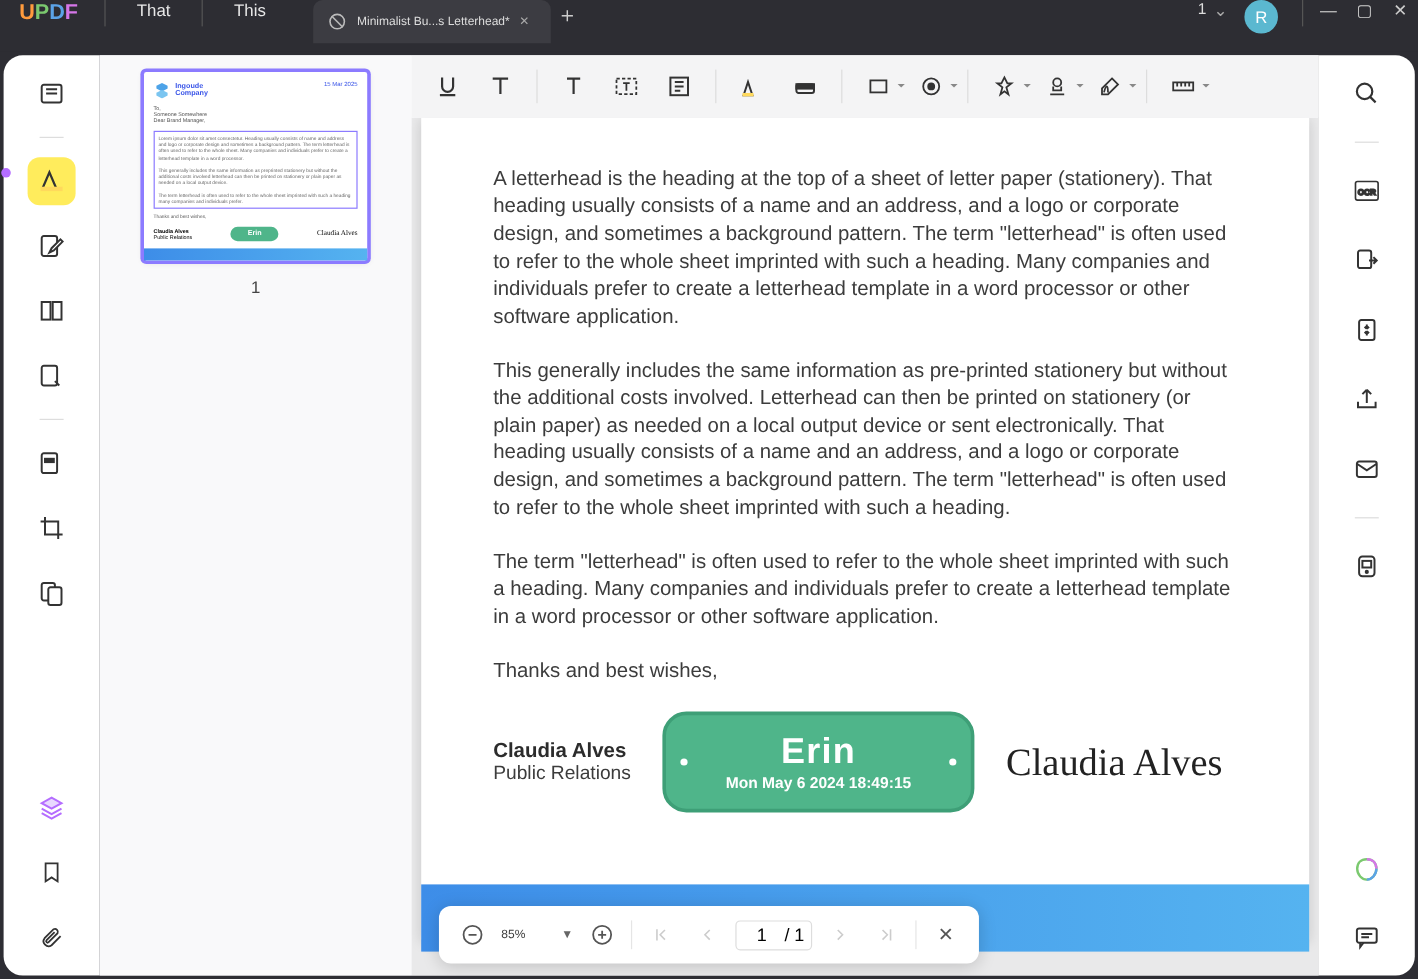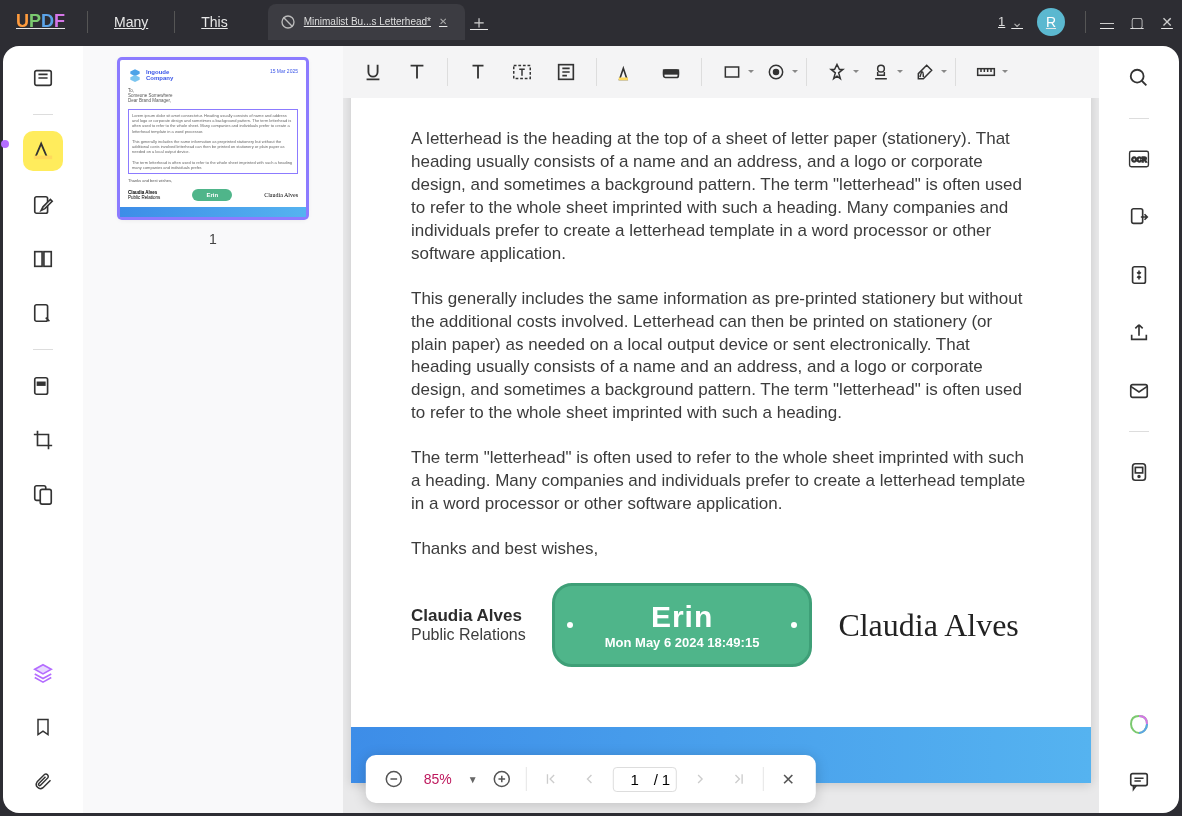--- a/index.html
+++ b/index.html
@@ -1,19 +1,19 @@
 <!DOCTYPE html>
 <html><head>
 <meta charset="utf-8">
 <style>
 * { margin: 0; padding: 0; box-sizing: border-box; font-family: -apple-system, BlinkMacSystemFont, "Segoe UI", Arial, sans-serif; }
 html, body { width: 1182px; height: 816px; overflow: hidden; background: #2d2d33; }
 
 
-.titlebar { height: 43px; background: #2d2d33; display: flex; align-items: center; color: #e8e8e8; font-size: 14px; text-decoration: underline; }
+.titlebar { height: 43px; background: #2d2d33; display: flex; align-items: flex-start; color: #e8e8e8; font-size: 14px; }
 .logo { padding: 0 16px; font-weight: 700; font-size: 18px; }
 .logo span:nth-child(1){color:#ff9b3d;} .logo span:nth-child(2){color:#7bc96f;} .logo span:nth-child(3){color:#5ba3e8;} .logo span:nth-child(4){color:#d576e8;}
 .titlebar .sep { width: 1px; height: 22px; background: #555; margin: 0 6px;}
 .menuitem { padding: 0 20px; cursor: pointer; }
 .tab { display: flex; align-items: center; background: #3c3c42; border-radius: 8px 8px 0 0; height: 36px; padding: 0 12px; margin-left: 20px; gap:8px; font-size:10px; color:#ddd;}
 .tab .close { width:14px; color:#aaa; cursor:pointer;}
 .newtab { width:28px; text-align:center; color:#ccc; font-size:18px; cursor:pointer;}
 .titlebar .spacer { flex:1; }
 .pageind { color:#ddd; margin-right:6px; font-size:13px;}
 .chev { color:#aaa; margin-right:14px;}
@@ -53,53 +53,53 @@
 .thumb .th-bluebar { height:10px; background:linear-gradient(90deg,#3d8de8,#55b3f0); margin:6px -8px -8px -8px;}
 .thumbnum { text-align:center; margin-top:14px; font-size:14px; color:#444;}
 
 
 .toolbar { position:absolute; left:260px; right:0; top:0; height:52px; background:#f4f4f5; display:flex; align-items:center; gap:4px; padding:0 10px; z-index:5;}
 .toolbar .tbtn { width:40px;height:40px;display:flex;align-items:center;justify-content:center;cursor:pointer; position:relative;}
 .toolbar .sep { width:1px;height:28px;background:#ddd;margin:0 6px;}
 .toolbar .carets::after { content:""; position:absolute; right:-2px; top:18px; border:3px solid transparent; border-top-color:#888;}
 
 
-.docarea { position:absolute; left:260px; right:0; top:52px; bottom:0; background:#e9e9ea; overflow:auto; display:flex; justify-content:center;align-items:flex-end;}
+.docarea { position:absolute; left:260px; right:0; top:52px; bottom:0; background:#e9e9ea; overflow:auto; display:flex; justify-content:center;}
 .page { width:740px; background:#fff; box-shadow:0 2px 10px rgba(0,0,0,.15); margin:0 0 30px 0; padding:40px 60px 0 60px; position:relative;}
 .page p { font-size:17px; color:#3c3c3c; line-height:1.35; margin-bottom:22px;}
 .page .sigrow { display:flex; align-items:center; gap:26px; margin-top:10px;}
 .page .namecol .n { font-weight:600; font-size:17px; color:#2c2c2c;}
 .page .namecol .r { font-size:16px; color:#3c3c3c;}
 .stamp { background:#4fb58a; border:3px solid #3e9f77; border-radius:20px; padding:14px 50px; text-align:center; color:#fff; position:relative;}
 .stamp .dot { position:absolute; width:6px;height:6px;background:#fff;border-radius:50%; top:50%; transform:translateY(-50%);}
 .stamp .dot.l{left:12px;} .stamp .dot.r{right:12px;}
 .stamp .sn { font-size:30px; font-weight:700; letter-spacing:1px;}
 .stamp .sd { font-size:13px; font-weight:600; margin-top:1px;}
 .cursivesig { font-family:"Brush Script MT","Segoe Script",cursive; font-size:32px; color:#222;}
 .page .bluebar { height:56px; background:linear-gradient(90deg,#3d8de8,#55b3f0); margin:60px -60px 0 -60px;}
 
 
 .navpill { position:absolute; left:50%; transform:translateX(-50%); bottom:10px; height:48px; background:#fff; border-radius:10px; box-shadow:0 2px 14px rgba(0,0,0,.18); display:flex; align-items:center; padding:0 14px; gap:10px; z-index:10;}
 .navpill .nb { width:28px;height:28px;display:flex;align-items:center;justify-content:center;cursor:pointer; color:#555;}
 .navpill .dis { color:#ccc;}
 .navpill .sep { width:1px;height:24px;background:#e5e5e5;}
-.navpill .zoom { font-size:14px;color:#be185d; width:40px; text-align:center;}
+.navpill .zoom { font-size:10px;color:#404040; width:40px; text-align:left;}
 .navpill .carets { font-size:10px;color:#666;}
 .navpill input { width:30px; border:none; text-align:center; font-size:15px;}
 .navpill .pgbox { border:1px solid #ddd; border-radius:4px; padding:3px 6px; display:flex; align-items:center; gap:4px; font-size:15px;}
 
 svg { display:block; }
 </style>
 </head>
 <body>
 
 <div class="titlebar">
   <div class="logo"><span>U</span><span>P</span><span>D</span><span>F</span></div>
   <div class="sep"></div>
-  <div class="menuitem">Many</div>
+  <div class="menuitem">That</div>
   <div class="sep"></div>
   <div class="menuitem">This</div>
   <div class="tab">
     <svg width="16" height="16" viewBox="0 0 24 24" fill="none" stroke="#bbb" stroke-width="2">
         <circle cx="12" cy="12" r="9"></circle>
         <path d="M5 5l14 14"></path>
       </svg>
     <span>Minimalist Bu...s Letterhead*</span>
     <span class="close">✕</span>
   </div>

